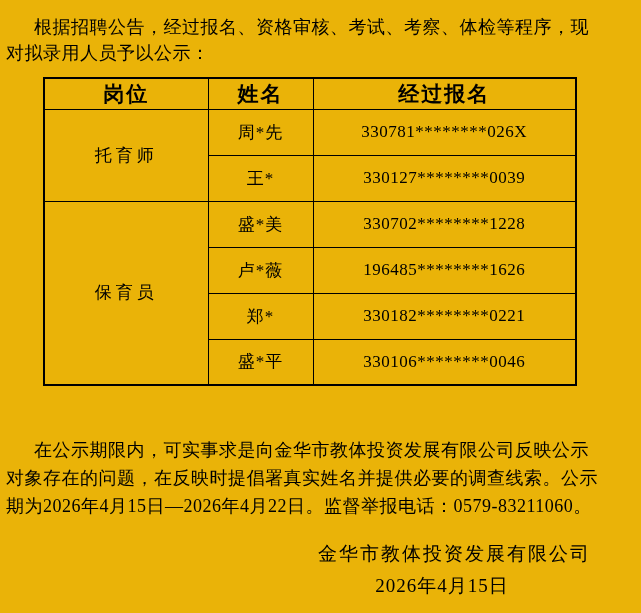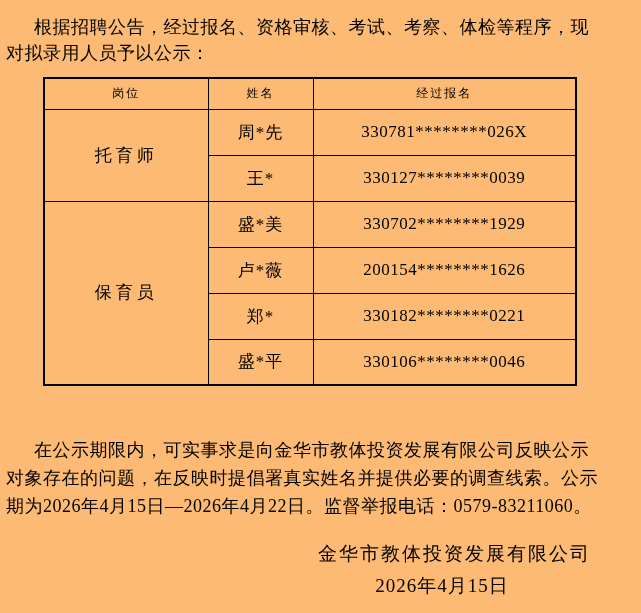--- a/index.html
+++ b/index.html
@@ -1,21 +1,21 @@
 <!DOCTYPE html>
 <html><head>
 <meta charset="utf-8">
 <style>
   * { margin: 0; padding: 0; box-sizing: border-box; }
   html, body { background: #ffffff; }
   .page {
     position: relative;
     width: 641px;
     height: 613px;
-    background: #fdba74;
+    background: #eab308;
     color: #000000;
     font-family: "Liberation Serif", "DejaVu Serif", serif;
     overflow: hidden;
   }
   .para {
     position: absolute;
     left: 6px;
     width: 629px;
     font-size: 18px;
     letter-spacing: 0.5px;
@@ -38,22 +38,22 @@
   table.candidates td {
     border: 1px solid #000000;
     text-align: center;
     vertical-align: middle;
     font-size: 17px;
     padding: 0;
   }
   table.candidates thead tr { height: 31px; }
   table.candidates tbody tr { height: 46px; }
   table.candidates th {
-    font-weight: normal;
-    font-size: 12px;
+    font-weight: bold;
+    font-size: 21px;
     letter-spacing: 2px;
   }
   td.position-cell { letter-spacing: 4px; font-size: 17px; }
   td.name-cell { letter-spacing: 1px; font-size: 17px; }
   td.id-cell { font-size: 17px; letter-spacing: 0.5px; }
 
   .signature {
     position: absolute;
     top: 541px;
     left: 318px;
@@ -93,25 +93,25 @@
         <td class="name-cell">周*先</td>
         <td class="id-cell">330781********026X</td>
       </tr>
       <tr>
         <td class="name-cell">王*</td>
         <td class="id-cell">330127********0039</td>
       </tr>
       <tr>
         <td class="position-cell" rowspan="4">保育员</td>
         <td class="name-cell">盛*美</td>
-        <td class="id-cell">330702********1929</td>
+        <td class="id-cell">330702********1228</td>
       </tr>
       <tr>
         <td class="name-cell">卢*薇</td>
-        <td class="id-cell">200154********1626</td>
+        <td class="id-cell">196485********1626</td>
       </tr>
       <tr>
         <td class="name-cell">郑*</td>
         <td class="id-cell">330182********0221</td>
       </tr>
       <tr>
         <td class="name-cell">盛*平</td>
         <td class="id-cell">330106********0046</td>
       </tr>
     </tbody>

